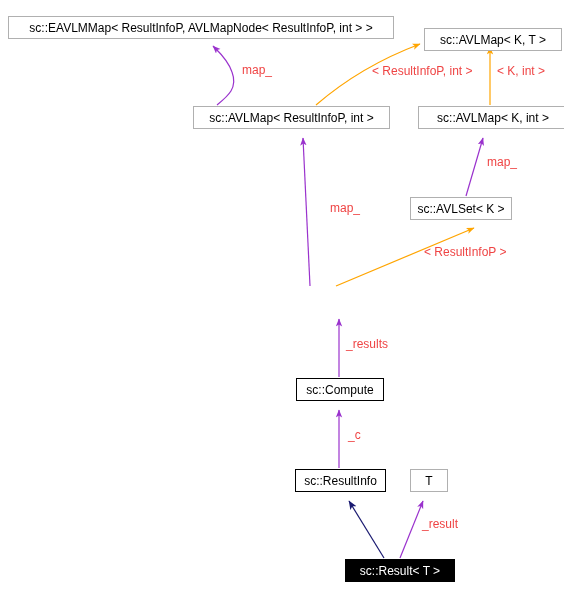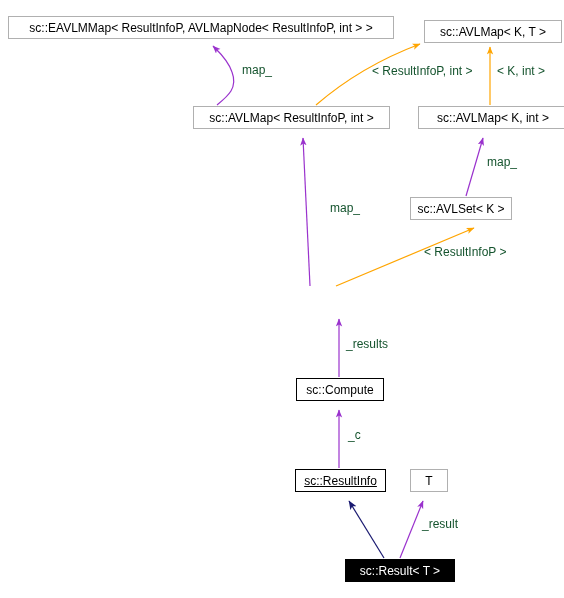--- a/index.html
+++ b/index.html
@@ -46,21 +46,21 @@
   }
   .node.current {
     background: #000000;
     color: #ffffff;
     border: 1px solid #000000;
   }
   .edge-label {
     position: absolute;
     font-size: 12px;
     line-height: 1;
-    color: #14532d;
+    color: #ef4444;
     white-space: nowrap;
     background: transparent;
   }
 </style>
 </head>
 <body>
 
 <div id="diagram">
 
   <svg id="edges" width="564" height="598" viewBox="0 0 564 598">
@@ -92,32 +92,32 @@
 
     <path d="M 339,468 L 339,410" fill="none" stroke="#9a32cd" stroke-width="1.2" marker-end="url(#arrow-usage)"></path>
 
     <path d="M 384,558 L 349,501" fill="none" stroke="#191970" stroke-width="1.2" marker-end="url(#arrow-inherit)"></path>
 
     <path d="M 400,558 L 423,501" fill="none" stroke="#9a32cd" stroke-width="1.2" marker-end="url(#arrow-usage)"></path>
   </svg>
 
   <div class="node" style="left:8px;  top:16px;  width:386px;">sc::EAVLMMap&lt; ResultInfoP, AVLMapNode&lt; ResultInfoP, int &gt; &gt;</div>
 
-  <div class="node" style="left:424px; top:20px;  width:138px;">sc::AVLMap&lt; K, T &gt;</div>
+  <div class="node" style="left:424px; top:28px;  width:138px;">sc::AVLMap&lt; K, T &gt;</div>
 
   <div class="node" style="left:193px; top:106px; width:197px;">sc::AVLMap&lt; ResultInfoP, int &gt;</div>
 
   <div class="node" style="left:418px; top:106px; width:150px;">sc::AVLMap&lt; K, int &gt;</div>
 
   <div class="node" style="left:410px; top:197px; width:102px;">sc::AVLSet&lt; K &gt;</div>
 
 
   <div class="node strong" style="left:296px; top:378px; width:88px;">sc::Compute</div>
 
-  <div class="node strong" style="left:295px; top:469px; width:91px;text-decoration:underline;">sc::ResultInfo</div>
+  <div class="node strong" style="left:295px; top:469px; width:91px;">sc::ResultInfo</div>
 
   <div class="node" style="left:410px; top:469px; width:38px;">T</div>
 
   <div class="node current" style="left:345px; top:559px; width:110px;">sc::Result&lt; T &gt;</div>
 
   <div class="edge-label" style="left:242px; top:64px;">map_</div>
 
   <div class="edge-label" style="left:372px; top:65px;">&lt; ResultInfoP, int &gt;</div>
 
   <div class="edge-label" style="left:497px; top:65px;">&lt; K, int &gt;</div>

